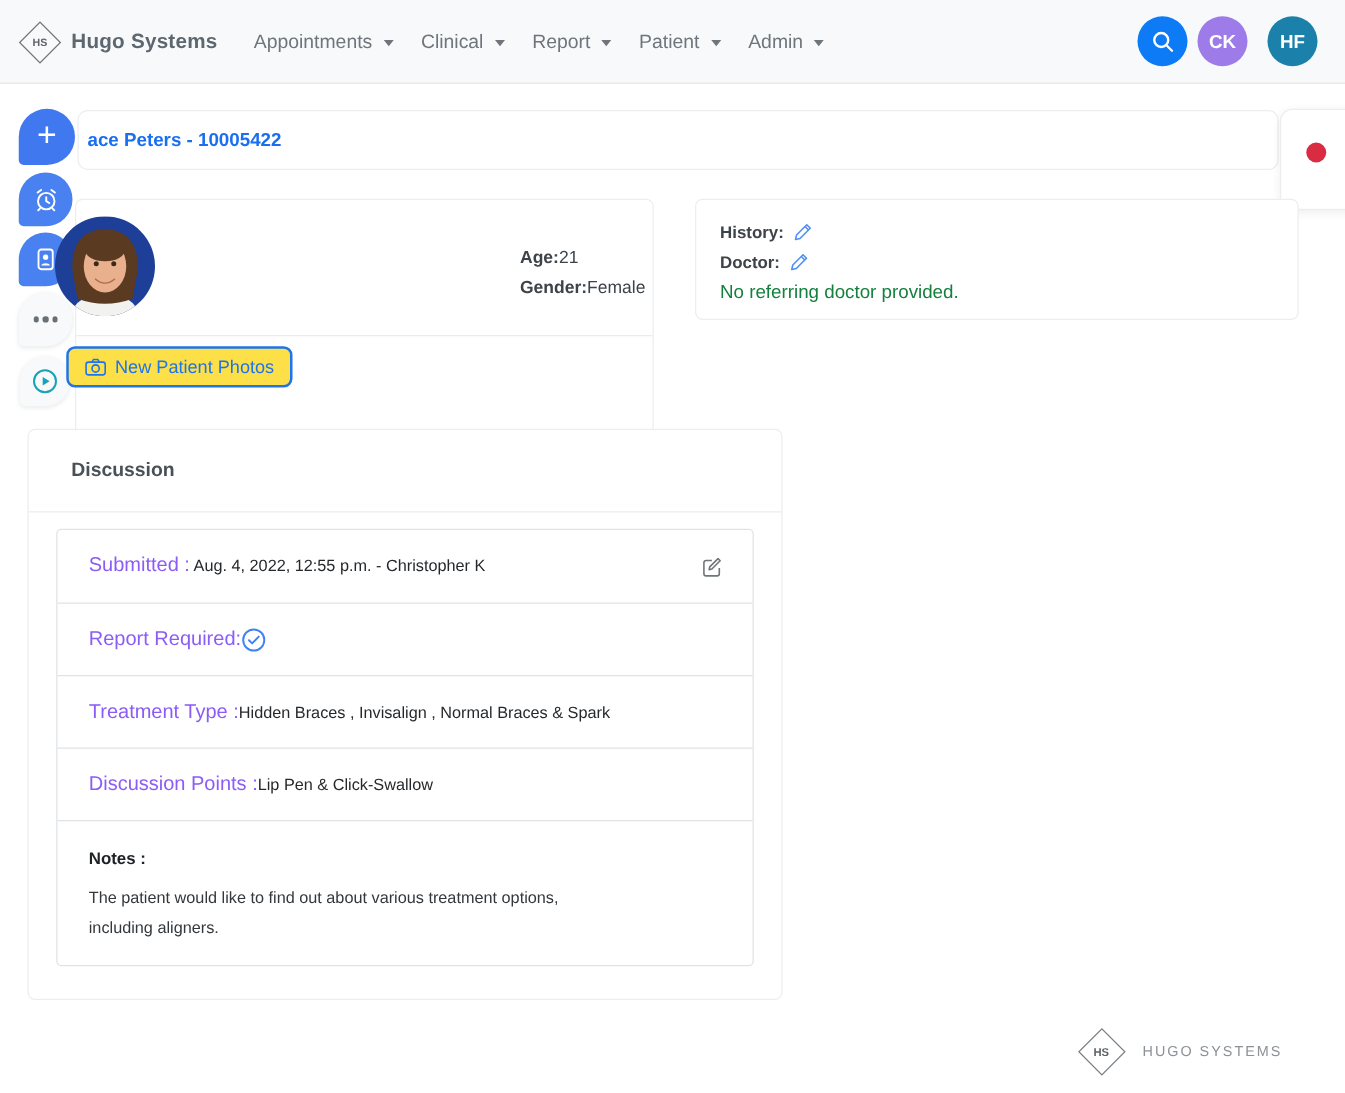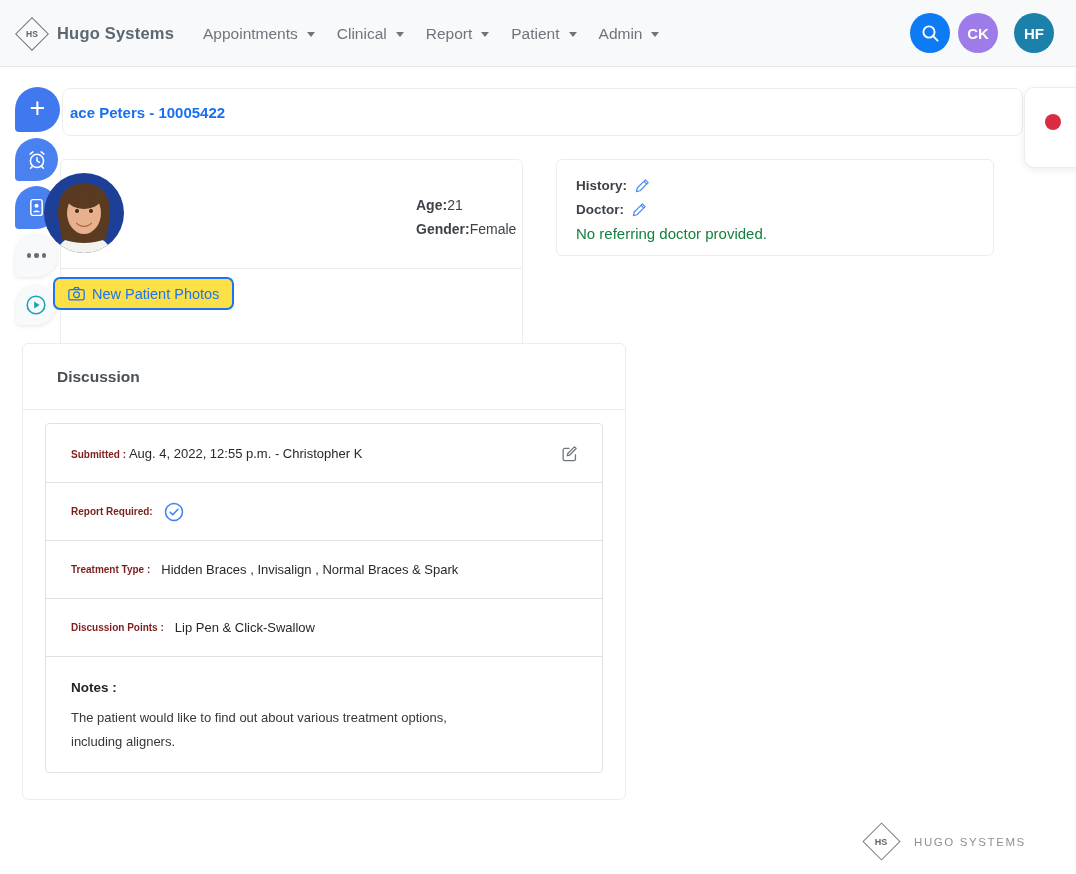--- a/index.html
+++ b/index.html
@@ -54,36 +54,36 @@
   .patient-card { left:60px; top:159px; width:463px; height:197px; border-radius:6px; }
   .photo { position:absolute; left:-17px; top:13px; width:80px; height:80px; border-radius:50%; overflow:hidden; }
   .demo-block { position:absolute; left:355px; top:33px; font-size:14px; color:#3d4348; line-height:24px; }
   .demo-block b { font-weight:bold; }
   .patient-divider { position:absolute; left:0; top:108px; width:100%; border-top:1px solid #ececee; }
   .photos-btn { position:absolute; left:-8px; top:117px; height:33px; display:flex; align-items:center; gap:7px;
                 padding:0 13px; background:#fde047; border:2px solid #1d74ec; border-radius:7px;
                 color:#1d74ec; font-size:14.5px; cursor:pointer; font-family:inherit; }
 
   
-  .referral-card { left:556px; top:159px; width:438px; height:97px; border-radius:6px; padding:13px 16px 0 19px; }
+  .referral-card { left:556px; top:159px; width:483px; height:97px; border-radius:6px; padding:13px 16px 0 19px; }
   .ref-line { display:flex; align-items:center; gap:8px; height:24px; font-size:13.5px; color:#3d4348; }
   .ref-line b { font-weight:bold; }
   .ref-muted { font-size:15px; color:#15803d; height:24px; display:flex; align-items:center; }
 
   
   .discussion-card { left:22px; top:343px; width:604px; height:457px; border-radius:6px; }
   .disc-head { height:66px; border-bottom:1px solid #ececee; display:flex; align-items:center; padding-left:34px; }
   .disc-title { font-size:15.5px; font-weight:bold; color:#495156; }
   .disc-box { margin:13px 22px 0 22px; border:1px solid #dfe3e6; border-radius:4px; }
   .disc-row { min-height:58px; display:flex; align-items:center; padding:0 24px 0 25px;
               font-size:13px; color:#26292c; border-top:1px solid #dfe3e6; }
   .disc-row:first-child { border-top:none; }
-  .disc-row b { font-weight:bold; font-size:10px; color:#7f1d1d; }
+  .disc-row b { font-weight:normal; font-size:16px; color:#8b5cf6; }
   .row-sub { justify-content:space-between; }
-  .gap12 { display:flex; align-items:center; gap:11px; }
+  .gap12 { display:flex; align-items:center; }
   .notes-row { display:block; padding:21px 20px 18px 25px; border-top:1px solid #dfe3e6; }
   .notes-text { margin-top:10px; font-size:13px; color:#33383c; line-height:24px; max-width:412px; }
   .icon-btn { background:none; border:none; cursor:pointer; padding:0; display:flex; align-items:center; }
 
   
   .footer { position:absolute; left:862px; top:822px; display:flex; align-items:center; gap:13px; }
   .footer-diamond { width:27px; height:27px; border:1.6px solid #7a7f84; transform:rotate(45deg);
                     display:flex; align-items:center; justify-content:center; margin:6px; }
   .footer-diamond span { transform:rotate(-45deg); font-size:9px; font-weight:bold; color:#5f6468; }
   .footer-text { font-size:11.5px; letter-spacing:1.6px; color:#8d9196; }

